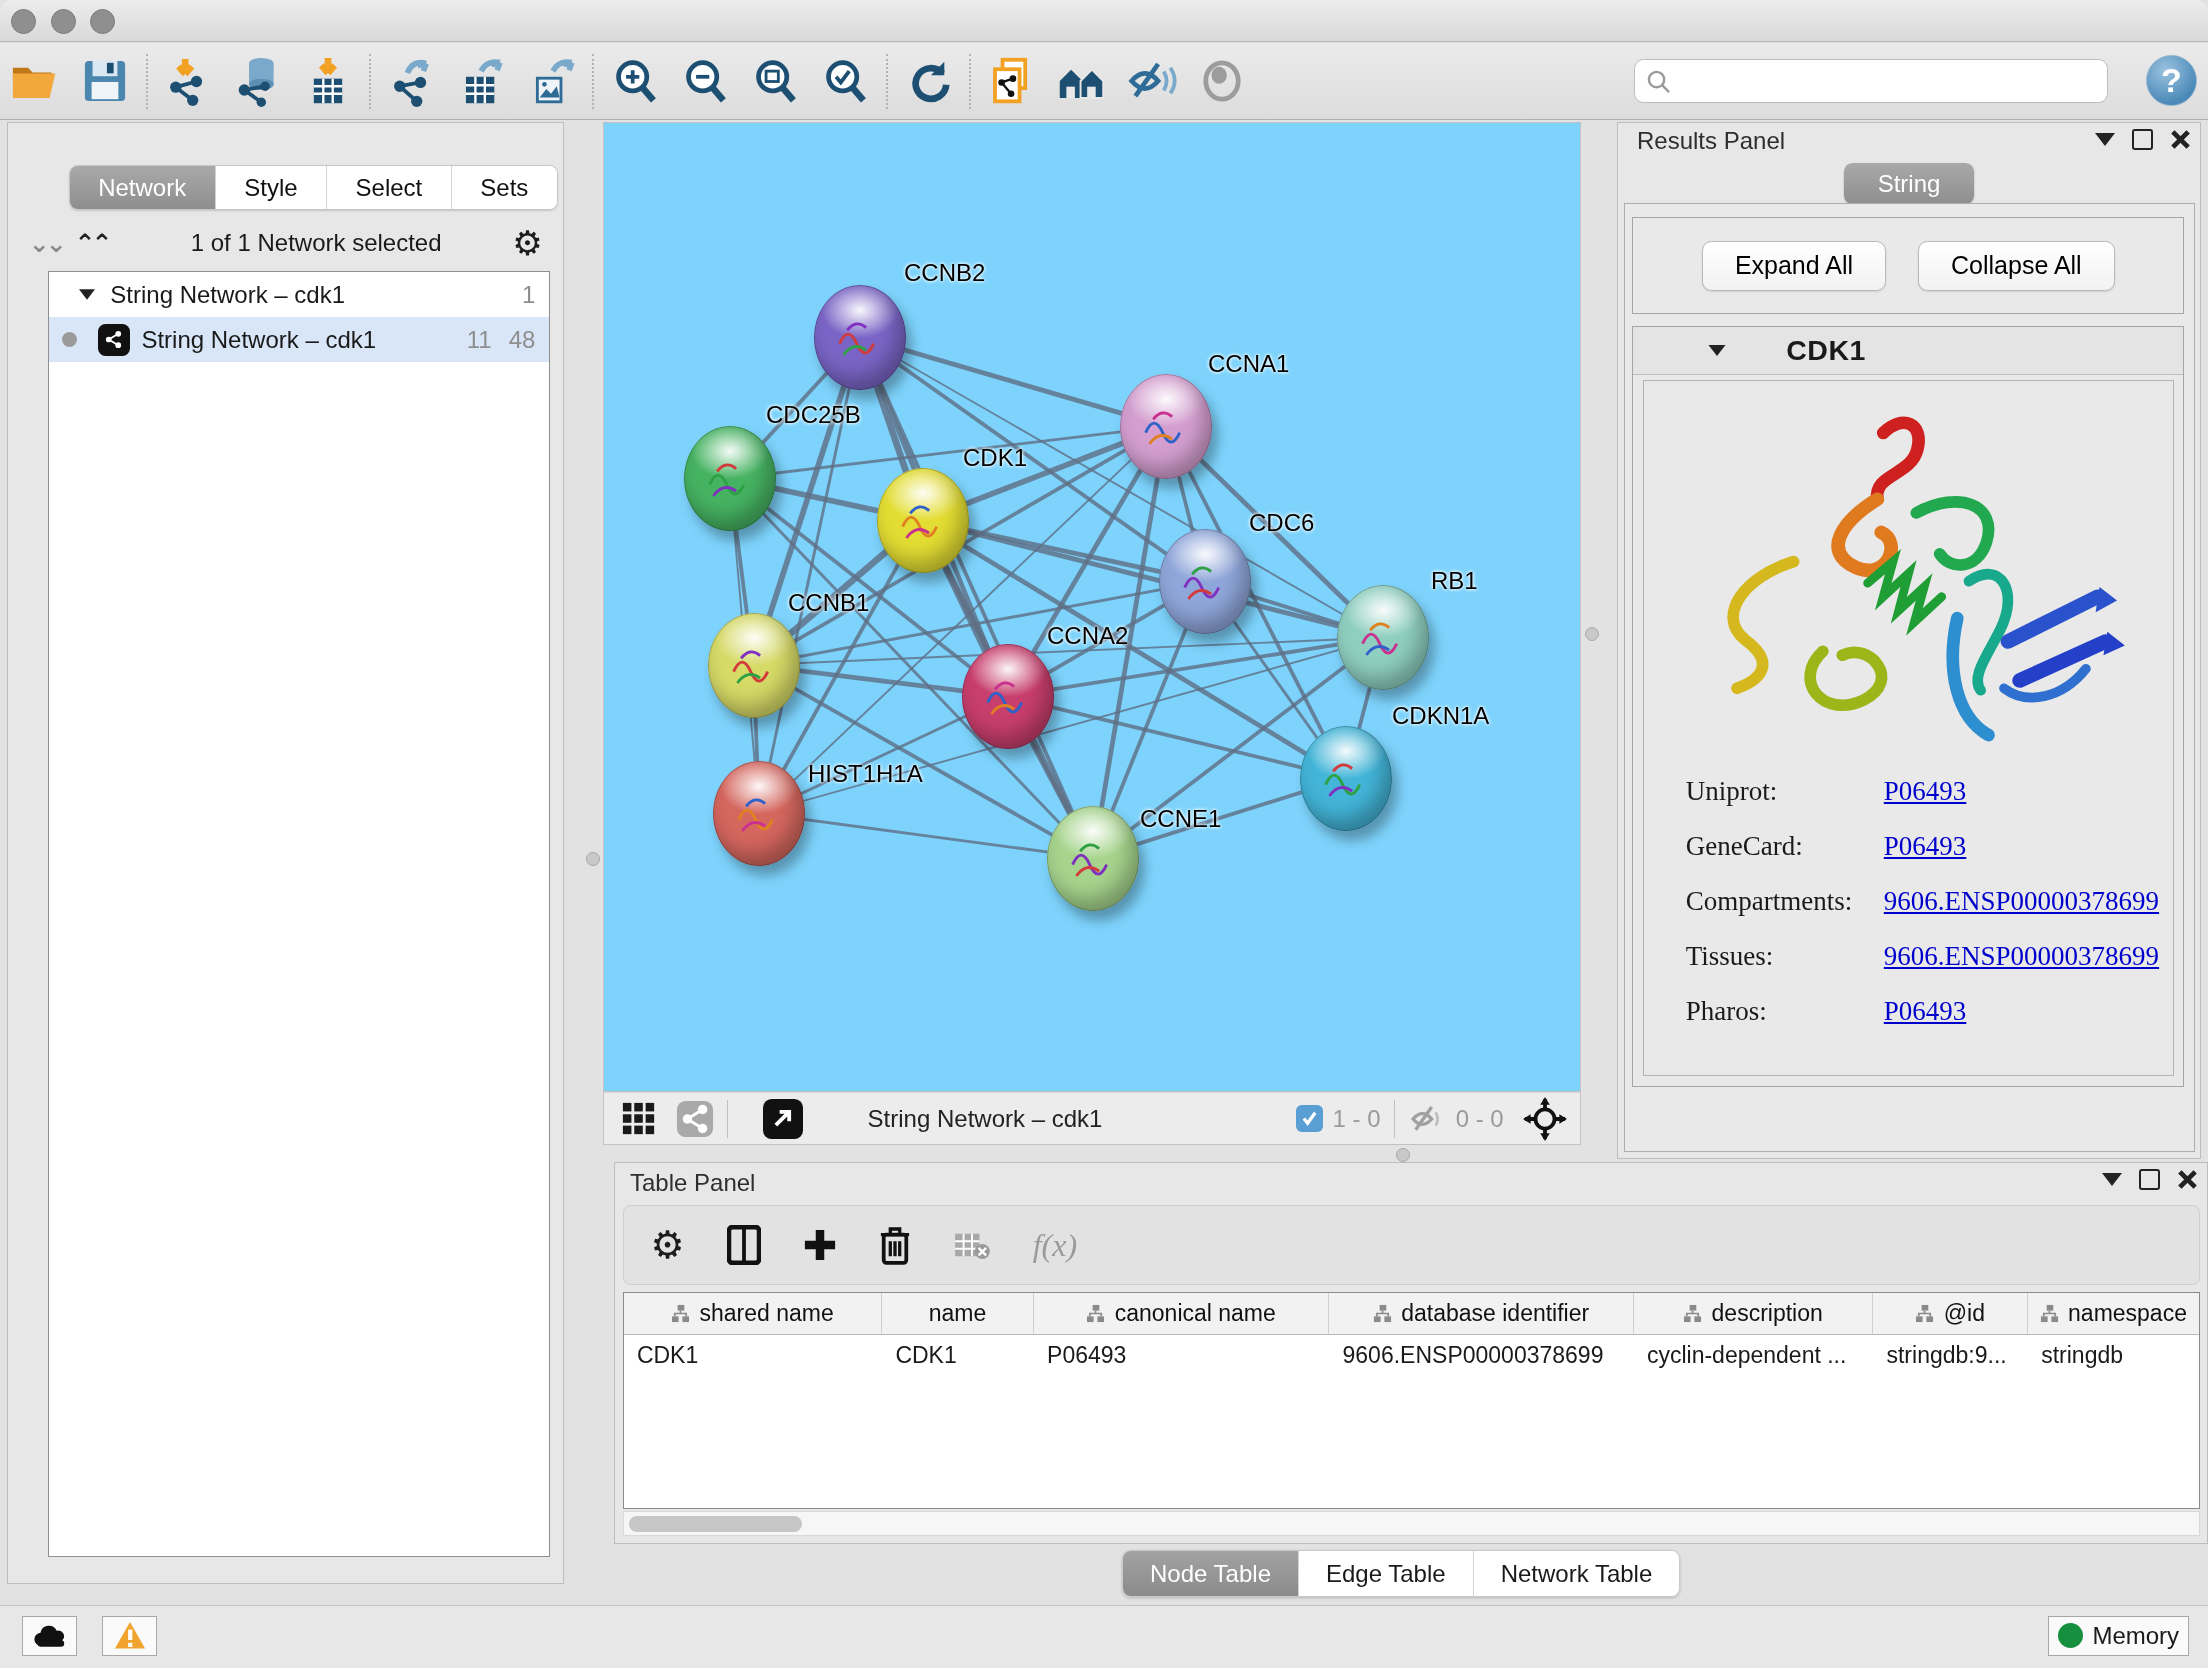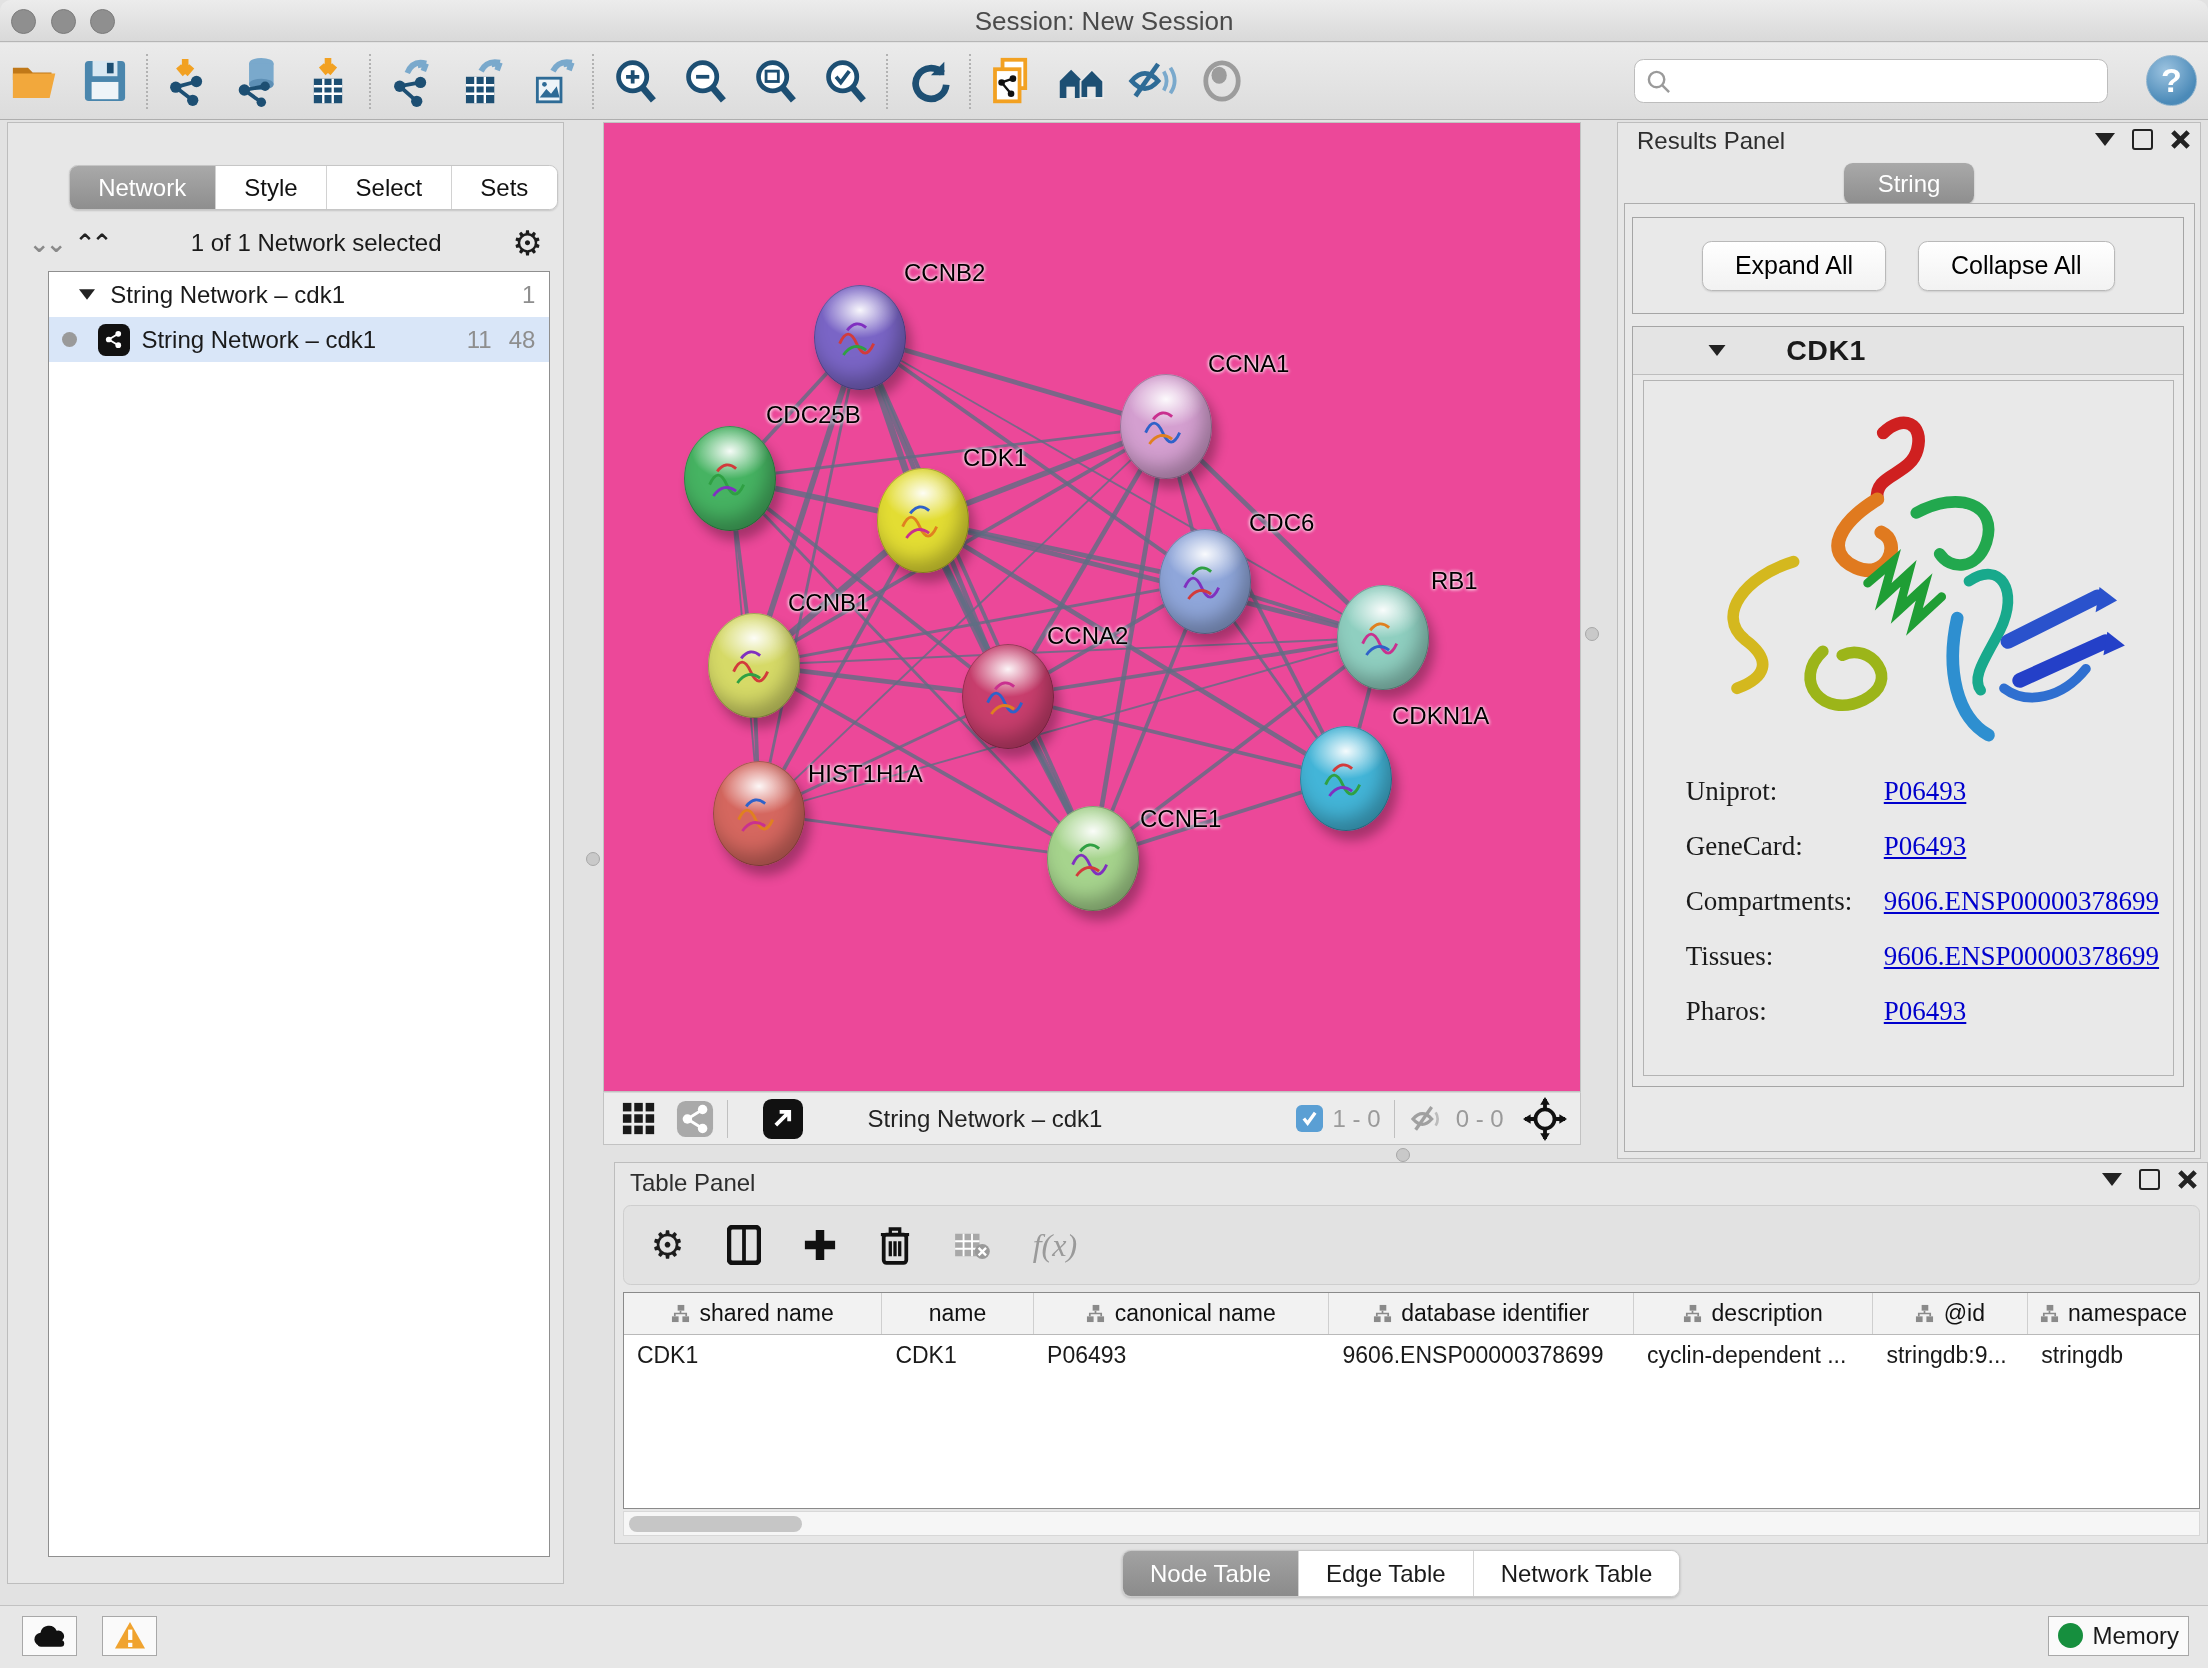--- a/index.html
+++ b/index.html
@@ -46,21 +46,21 @@
   .cp-status-label { flex:1; text-align:center; font-size:24px; }
   .gear { font-size:34px; color:#1c1c1c; line-height:1; }
   .tree-box { position:absolute; left:40px; top:148px; width:502px; height:1286px; background:#fff; border:1px solid #8f8f8f; }
   .tree-row { height:45px; display:flex; align-items:center; padding:0 13.3px; font-size:24px; }
   .tree-row.sel { background:#d9e6f8; }
   .tree-num { color:#8e8e8e; margin-left:17px; }
   .share-chip { width:32px; height:32px; background:#111; border-radius:7.6px; display:flex; align-items:center; justify-content:center; margin:0 11.4px 0 21px; }
   .dot { width:15px; height:15px; border-radius:50%; background:#9a9a9a; margin-right:0px; }
 
   
-  .net-canvas { position:absolute; left:603px; top:122px; width:978px; height:970px; background:#ec4899; border:1px solid #c2c2c2; overflow:hidden;text-align:center; }
+  .net-canvas { position:absolute; left:603px; top:122px; width:978px; height:970px; background:#7dd3fc; border:1px solid #c2c2c2; overflow:hidden;text-align:center; }
   .net-node { position:absolute; width:92px; height:105px; border-radius:50%; }
   .net-label { position:absolute; font-size:24px; color:#000; white-space:nowrap; text-shadow:0 0 3.8px #fff,0 0 3.8px #fff; }
   
   .net-bar { position:absolute; left:603px; top:1092px; width:978px; height:53px; background:#ececec;
     border:1px solid #c2c2c2; border-top:1px solid #d8d8d8; display:flex; align-items:center; }
   .nb-sep { width:0; height:38px; border-left:1px solid #c0c0c0; margin:0 13.3px; }
   .nb-title { font-size:24px; color:#222; margin-left:15px; }
   .nb-count { font-size:24px; color:#9a9a9a; margin-left:9.5px; }
   .blacksq { width:40px; height:40px; background:#111; border-radius:8.6px; display:flex; align-items:center; justify-content:center; margin-left:21px; }
   .checkbox { width:27px; height:27px; background:#5a9fd4; border-radius:5.7px; display:flex; align-items:center; justify-content:center; }
@@ -112,21 +112,20 @@
 </style>
 </head>
 <body>
 
 <div class="titlebar">
   <div class="traffic">
     <span></span>
     <span></span>
     <span></span>
   </div>
-  <div class="win-title">Session: New Session</div>
 </div>
 
 <div class="toolbar">
   <div class="tb-btn">
     <svg width="49" height="42" viewBox="0 0 52 44">
         <path d="M2 8 h16 l5 5 h20 v8 H2z" fill="#c07818"></path>
         <path d="M2 14 h45 l-6 26 H2z" fill="#f2a83c"></path>
       </svg>
   </div>
   <div class="tb-btn">

